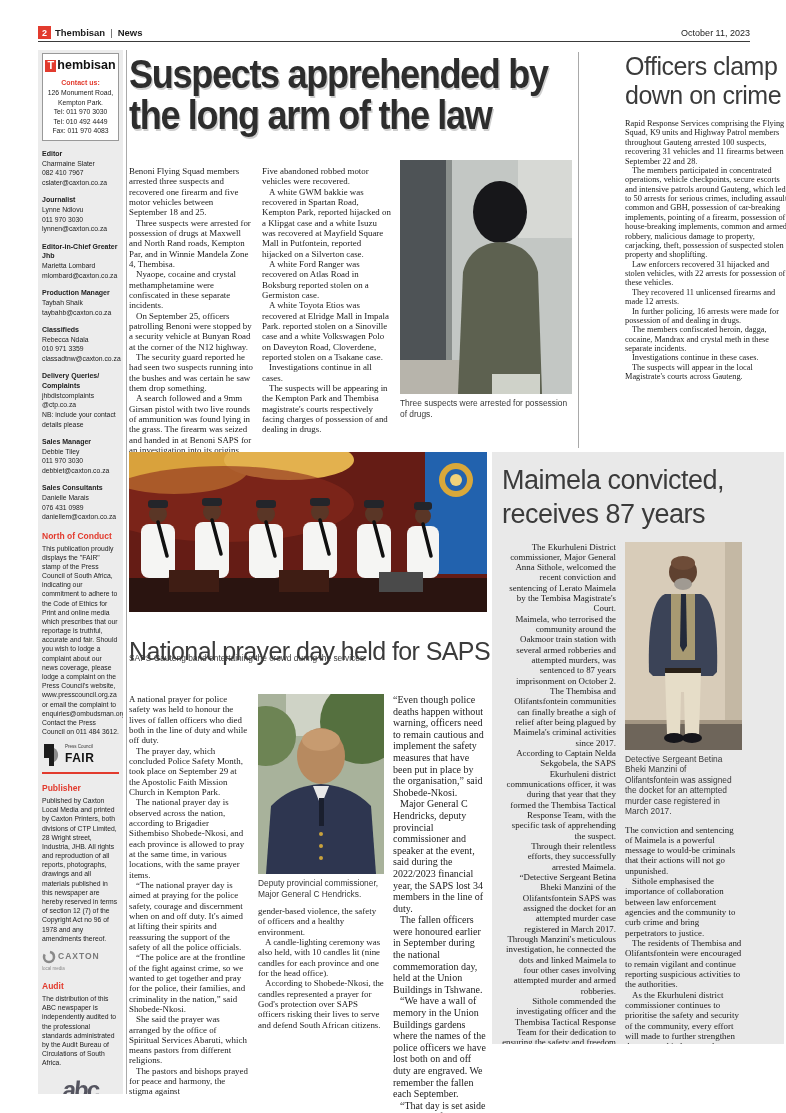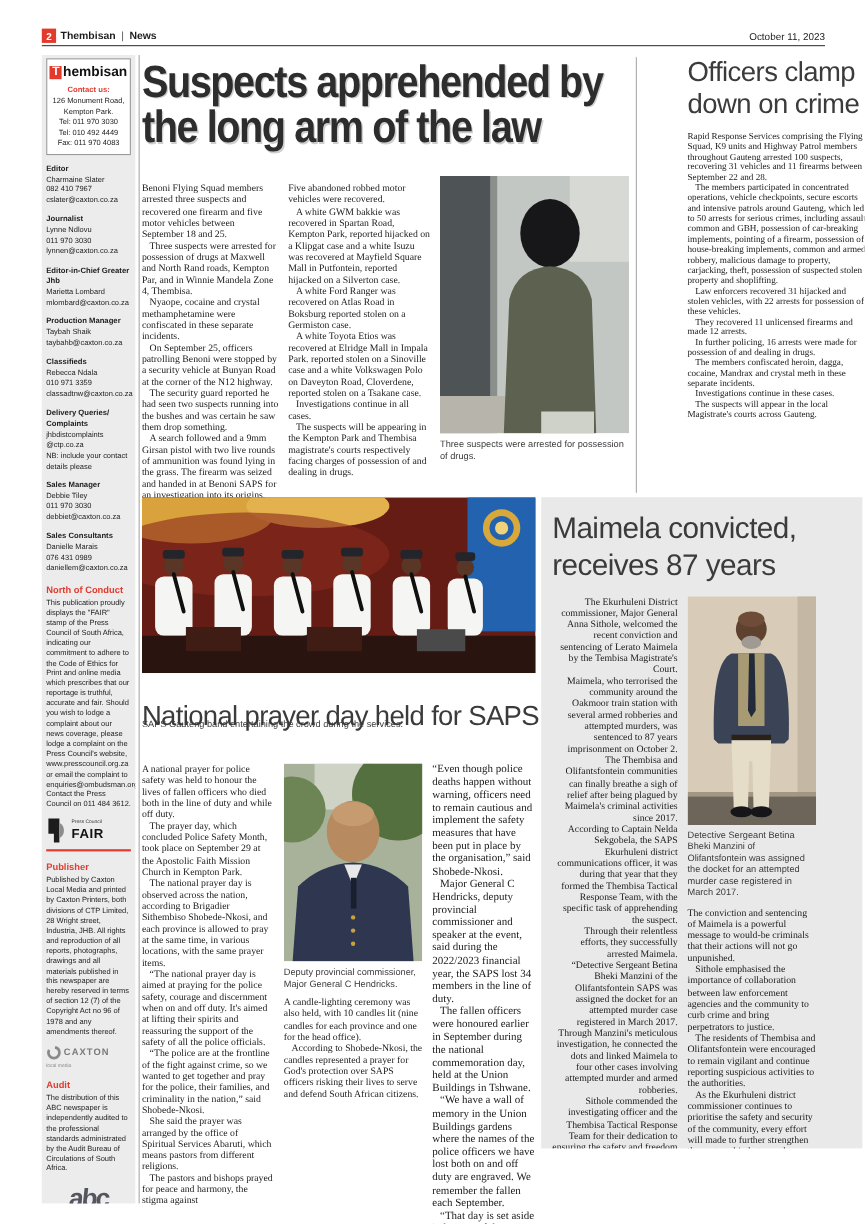--- a/index.html
+++ b/index.html
@@ -338,20 +338,21 @@
           <path d="M8,180 L13,112 Q32,92 63,90 Q94,92 113,112 L118,180 Z" fill="#2e3650"></path>
           <path d="M55,92 L63,112 L71,92 Z" fill="#e8e8e8"></path>
           <rect x="61" y="104" width="5" height="28" fill="#1a1f2e"></rect>
           <circle cx="63" cy="140" r="2" fill="#c9a23c"></circle>
           <circle cx="63" cy="152" r="2" fill="#c9a23c"></circle>
           <circle cx="63" cy="164" r="2" fill="#c9a23c"></circle>
         </svg>
       </div>
       <div class="caption">Deputy provincial commissioner, Major General C Hendricks.</div>
       <div class="paras">
+          <p>gender-based violence, the safety of officers and a healthy environment.</p>
           <p>A candle-lighting ceremony was also held, with 10 candles lit (nine candles for each province and one for the head office).</p>
           <p>According to Shobede-Nkosi, the candles represented a prayer for God's protection over SAPS officers risking their lives to serve and defend South African citizens.</p>
         </div>
     </div>
     <div class="pc3 paras">
         <p>“Even though police deaths happen without warning, officers need to remain cautious and implement the safety measures that have been put in place by the organisation,” said Shobede-Nkosi.</p>
         <p>Major General C Hendricks, deputy provincial commissioner and speaker at the event, said during the 2022/2023 financial year, the SAPS lost 34 members in the line of duty.</p>
         <p>The fallen officers were honoured earlier in September during the national commemoration day, held at the Union Buildings in Tshwane.</p>
         <p>“We have a wall of memory in the Union Buildings gardens where the names of the police officers we have lost both on and off duty are engraved. We remember the fallen each September.</p>
         <p>“That day is set aside in honour of the families who have lost loved ones. We wish to stay in touch with the families and let them know that even if their loved ones have passed away, they are still part of the organisation,” he added.</p>

